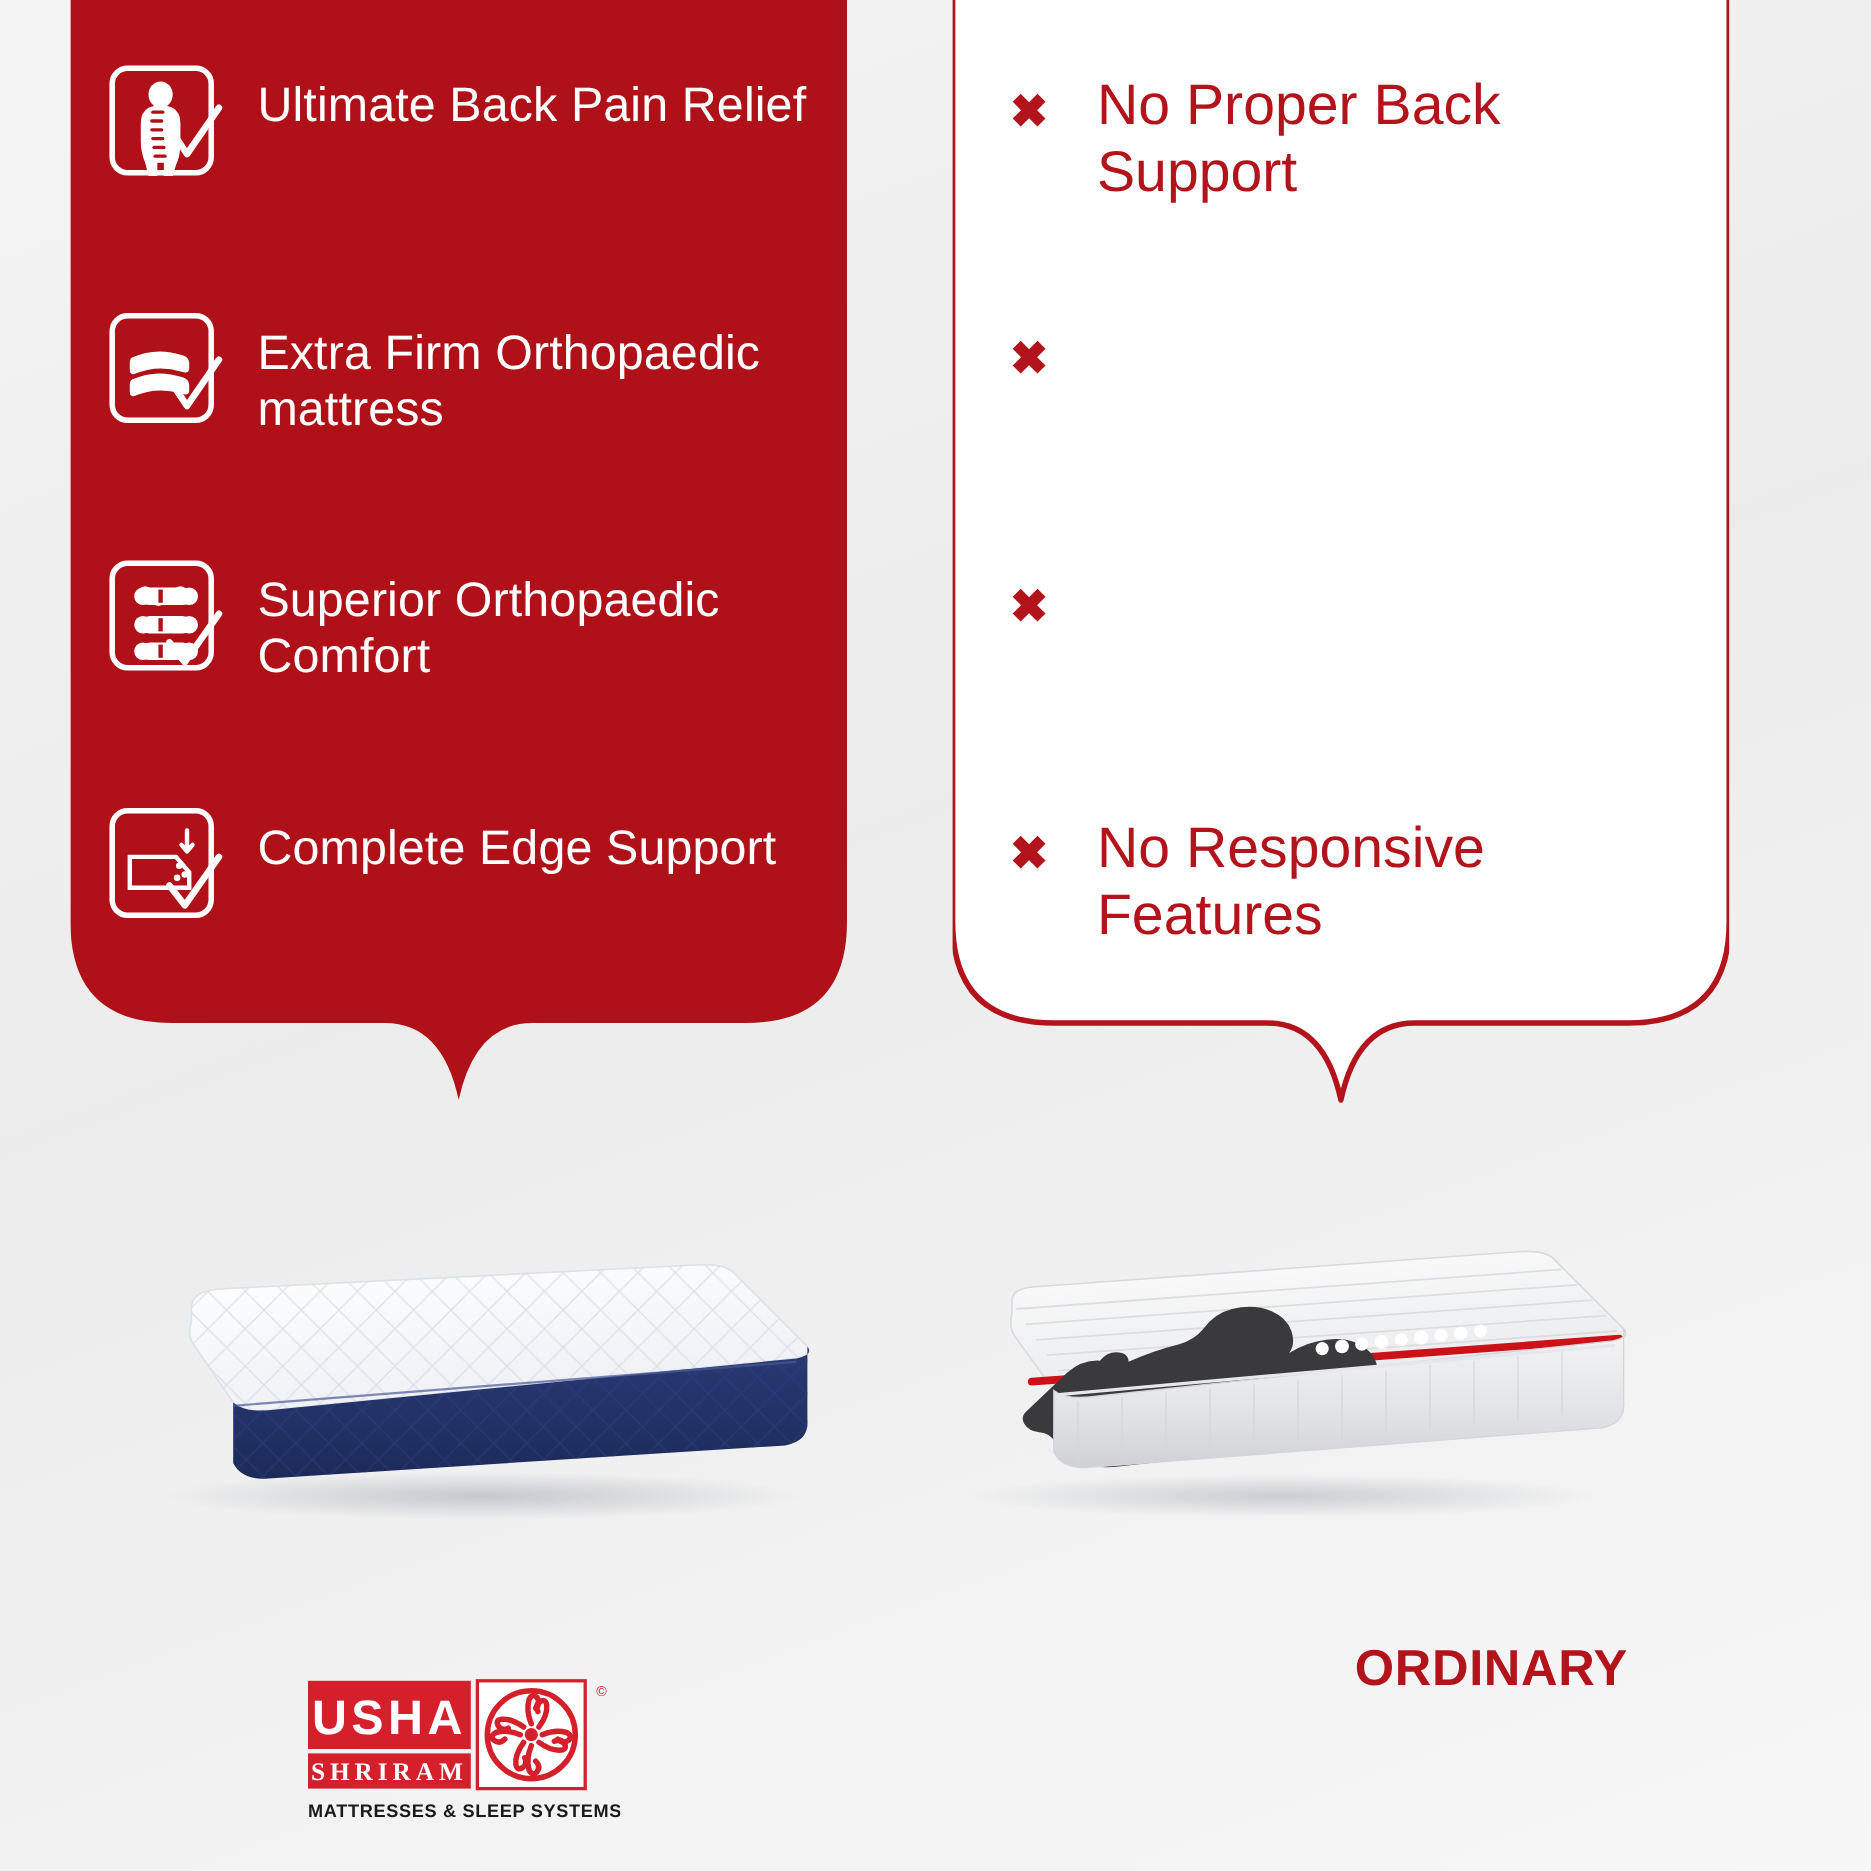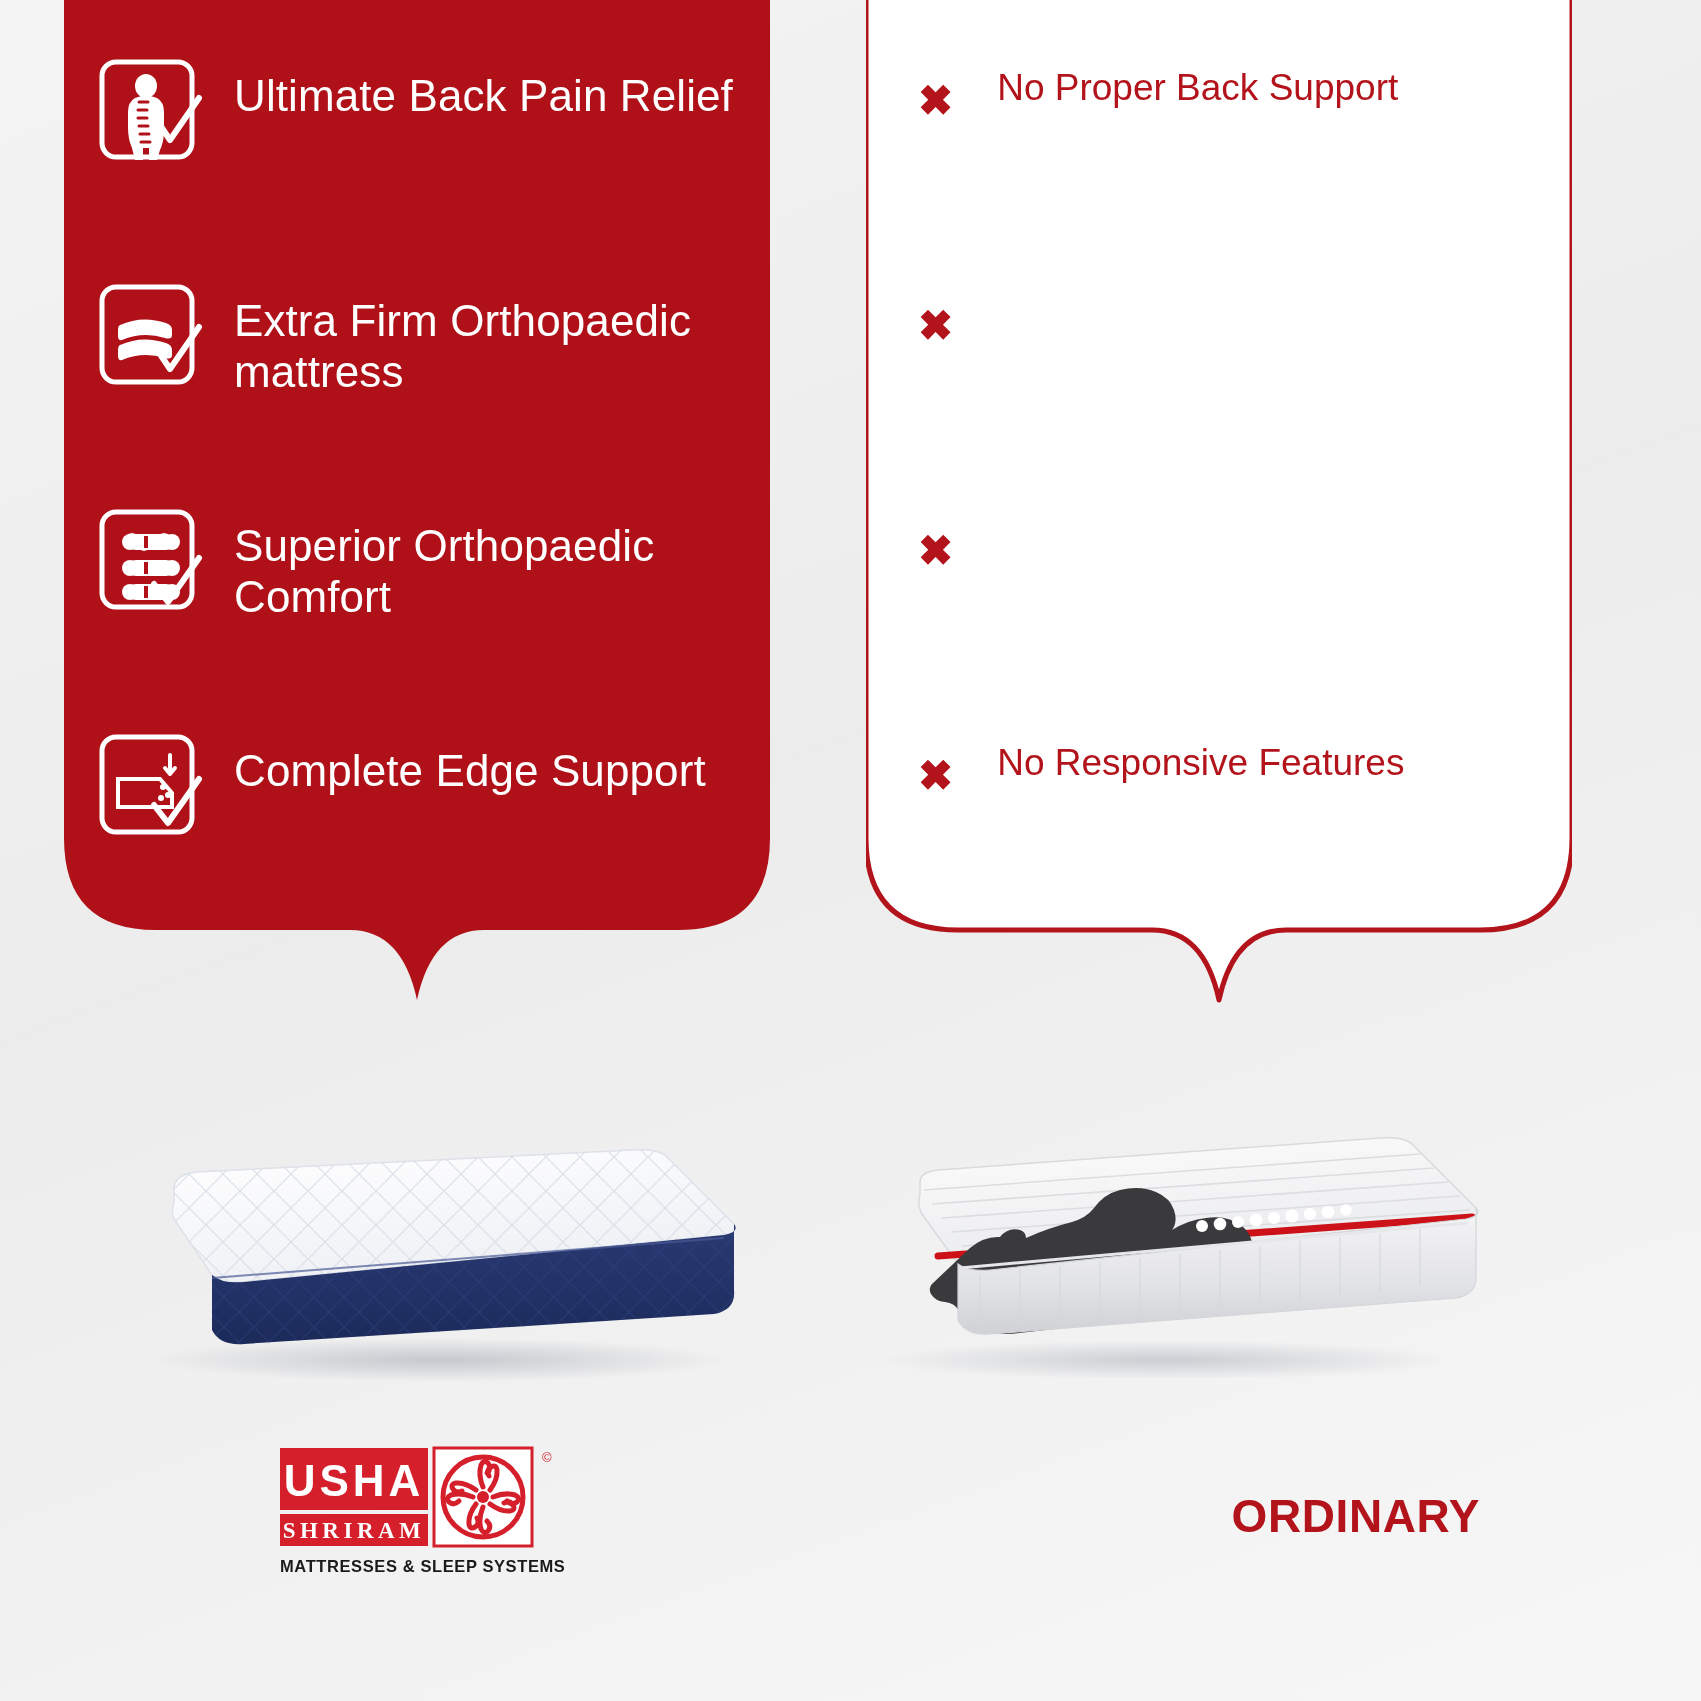--- a/index.html
+++ b/index.html
@@ -65,36 +65,36 @@
   .con-x{
     flex:0 0 auto;
     color:#b3131b;
     font-size:42px;
     font-weight:700;
     line-height:1;
     padding-top:22px;
   }
   .con-text{
     color:#b3131b;
-    font-size:37px;
+    font-size:52px;
     line-height:1.17;
     font-weight:400;
     padding-top:8px;
     max-width:540px;
   }
 
   
   .mattress-wrap{ position:absolute; }
   #usha-mattress{ left:104px; top:1072px; width:660px; height:310px; }
   #ordinary-mattress{ left:820px; top:1078px; width:680px; height:300px; }
   .mattress-wrap svg{ display:block; }
 
   
   #usha-logo{
-    position:absolute; left:274px; top:1442px;
+    position:absolute; left:274px; top:1522px;
     width:290px; height:145px;text-align:right;
   }
   #usha-logo svg{ display:block; }
 
   #ordinary-label{
     position:absolute; left:880px; top:1490px; width:600px;
     text-align:right;
     color:#b3131b;
     font-weight:700;
     font-size:46px;

